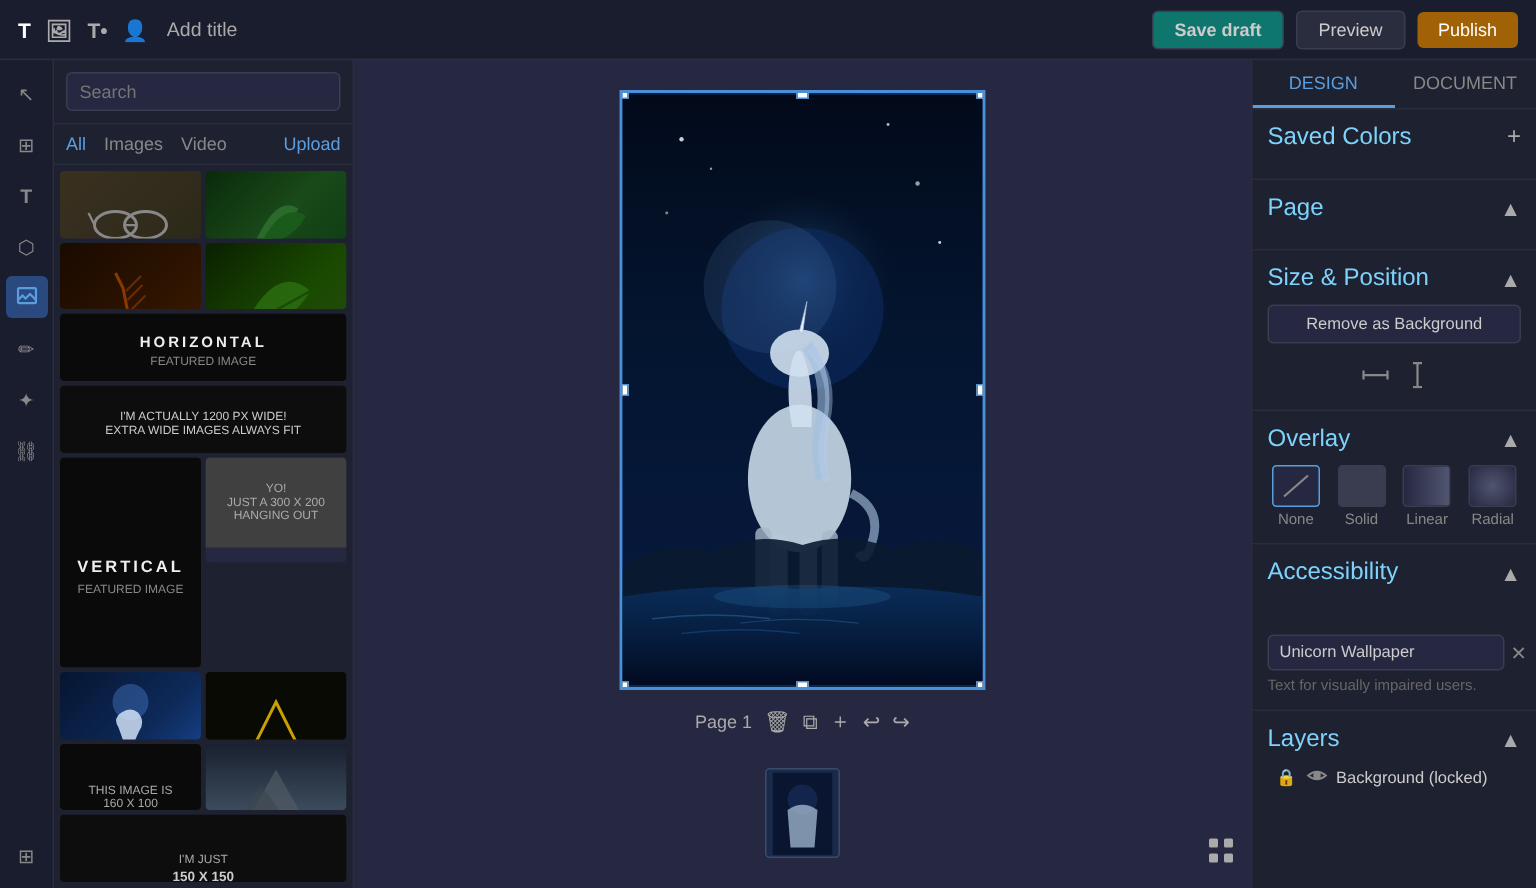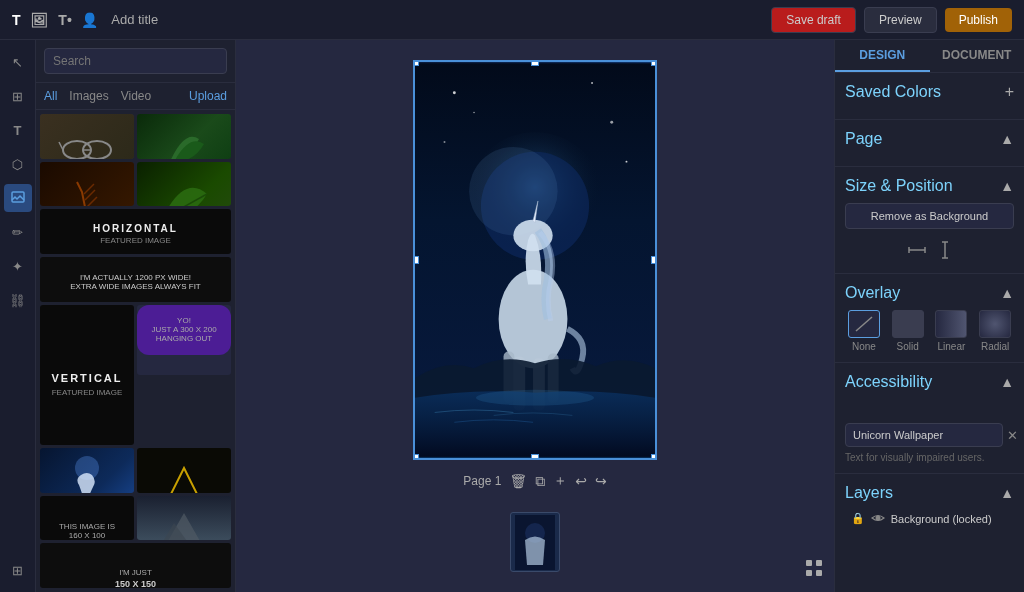--- a/index.html
+++ b/index.html
@@ -15,21 +15,21 @@
       padding: 0 12px;
       border-bottom: 1px solid #2a2d3e;
       flex-shrink: 0;
     }
     .topbar-left { display: flex; align-items: center; gap: 12px; }
     .topbar-logo { color: #fff; font-weight: bold; font-size: 14px; }
     .topbar-icons { display: flex; gap: 10px; align-items: center; }
     .topbar-title { color: #aaa; font-size: 13px; }
     .topbar-right { display: flex; gap: 8px; align-items: center; }
     .btn { padding: 5px 14px; border-radius: 4px; border: none; cursor: pointer; font-size: 12px; font-weight: 500; }
-    .btn-draft { background: #b91c1c; color: #ccc; border: 1px solid #3a3d50; }
+    .btn-draft { background: #0f766e; color: #ccc; border: 1px solid #3a3d50; font-weight: bold; }
     .btn-preview { background: #2a2d3e; color: #ccc; border: 1px solid #3a3d50; }
     .btn-publish { background: #a16207; color: #fff; border: none; }
 
     
     .main { display: flex; flex: 1; overflow: hidden; }
 
     
     .icon-rail {
       width: 36px;
       background: #1a1d2e;
@@ -163,21 +163,21 @@
       overflow-y: auto; overflow-x: hidden;
       flex-shrink: 0;
     }
 
     
     .right-tabs {
       display: flex; border-bottom: 1px solid #2a2d3e;
     }
     .right-tab {
       flex: 1; text-align: center; padding: 8px 0; font-size: 12px;
-      color: #888; cursor: pointer; border-bottom: 2px solid transparent; font-weight: bold;
+      color: #888; cursor: pointer; border-bottom: 2px solid transparent;
     }
     .right-tab.active { color: #5b9ee0; border-bottom: 2px solid #5b9ee0; }
 
     .right-section { border-bottom: 1px solid #2a2d3e; padding: 10px; }
     .section-header {
       display: flex; justify-content: space-between; align-items: center;
       margin-bottom: 8px;
     }
     .section-title { color: #7dd3fc; font-size: 16px; font-weight: 400; }
     .section-toggle { color: #aaa; cursor: pointer; font-size: 14px; }
@@ -366,21 +366,21 @@
       </div>
 
       <div class="media-item tall" style="height:140px;">
         <div class="media-thumb" style="background:#0a0a0a; height:140px; flex-direction:column;">
           <span style="font-size:11px; font-weight:bold; letter-spacing:2px; color:#eee; margin-top:20px;">VERTICAL</span>
           <span style="font-size:8px; color:#888; margin-top:4px;">FEATURED IMAGE</span>
         </div>
       </div>
 
       <div class="media-item" style="height:70px;">
-        <div class="media-thumb" style="background:#4c1d95; height:50px; flex-direction:column; gap:2px;border-radius:12px;">
+        <div class="media-thumb" style="background:#404040; height:60px; flex-direction:column; gap:2px;">
           <span style="font-size:8px; color:#aaa; text-align:center;">YO!<br>JUST A 300 X 200<br>HANGING OUT</span>
         </div>
       </div>
 
       <div class="media-item">
         <div class="media-thumb" style="background: linear-gradient(135deg, #061530 0%, #0d2a5a 60%, #1a4a9a 100%);">
           <svg width="40" height="60" viewBox="0 0 40 60">
             <circle cx="20" cy="15" r="12" fill="rgba(100,160,255,0.3)"></circle>
             <path d="M18 50 Q15 40 12 32 Q8 26 14 22 Q20 18 25 22 Q30 28 26 34 Q22 42 20 50Z" fill="rgba(220,235,255,0.8)"></path>
           </svg>

